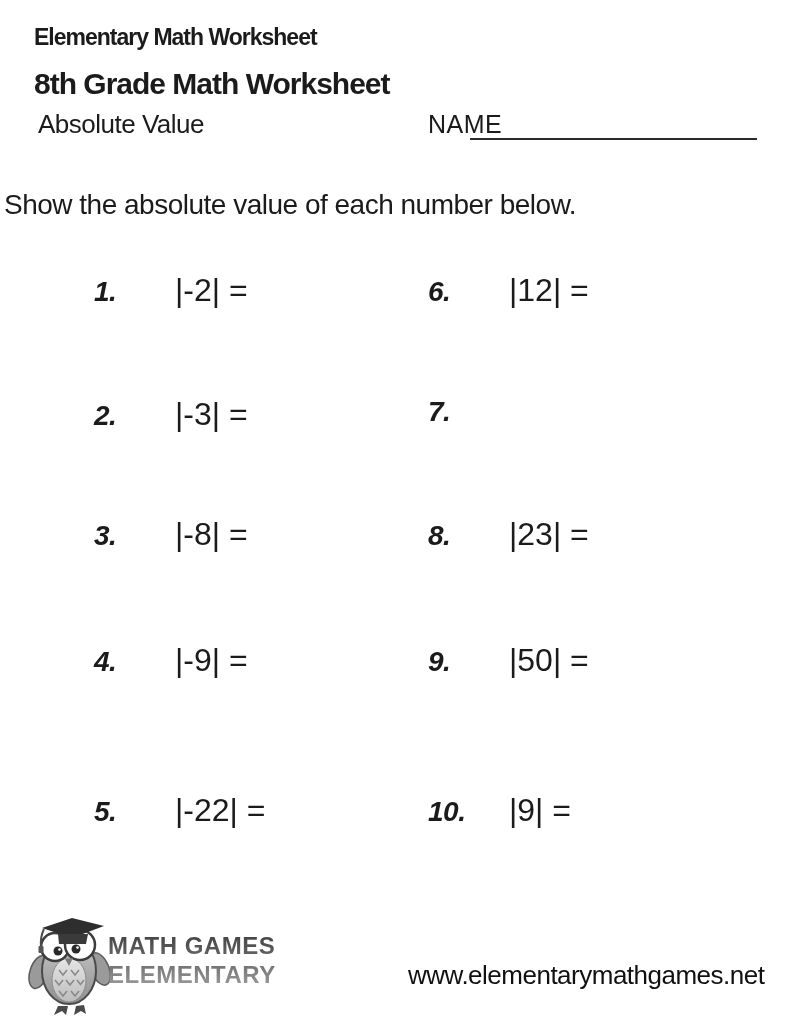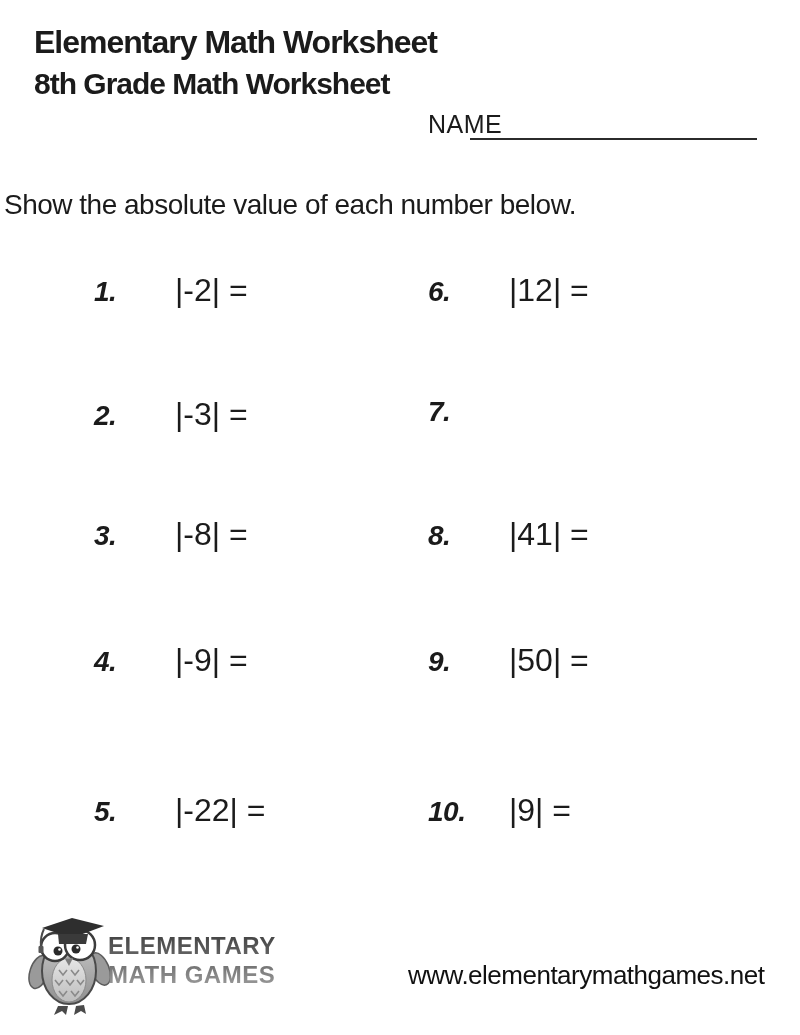--- a/index.html
+++ b/index.html
@@ -7,21 +7,21 @@
     position:relative;
     width:800px;height:1035px;
     background:#ffffff;
     font-family:"Liberation Sans", sans-serif;
     color:#1b1b1b;
     overflow:hidden;
     margin:0 auto;
   }
   .title1{
     position:absolute;left:34px;top:24px;
-    font-size:32px;font-weight:700;letter-spacing:-1px;
+    font-size:23px;font-weight:700;letter-spacing:-1px;
     white-space:nowrap;
   }
   .title2{
     position:absolute;left:34px;top:67px;
     font-size:30px;font-weight:700;letter-spacing:-1px;
     white-space:nowrap;
     text-align:center;
   }
   .subtitle{
     position:absolute;left:38px;top:109px;
@@ -79,20 +79,21 @@
     color:#111;white-space:nowrap;
   }
 </style>
 </head>
 <body>
 
 <div class="page">
 
   <div class="title1">Elementary Math Worksheet</div>
   <div class="title2">8th Grade Math Worksheet</div>
+  <div class="subtitle">Absolute Value</div>
   <div class="name-label">NAME</div>
   <div class="name-line"></div>
 
   <div class="instruction">Show the absolute value of each number below.</div>
 
   <div class="problem c1 r1">
     <span class="pnum">1.</span>
     <span class="pexpr">|-2| =</span>
   </div>
   <div class="problem c1 r2">
@@ -114,21 +115,21 @@
 
   <div class="problem c2 r1">
     <span class="pnum">6.</span>
     <span class="pexpr">|12| =</span>
   </div>
   <div class="problem c2 r2">
     <span class="pnum">7.</span>
   </div>
   <div class="problem c2 r3">
     <span class="pnum">8.</span>
-    <span class="pexpr">|41| =</span>
+    <span class="pexpr">|23| =</span>
   </div>
   <div class="problem c2 r4">
     <span class="pnum">9.</span>
     <span class="pexpr">|50| =</span>
   </div>
   <div class="problem c2 r5">
     <span class="pnum">10.</span>
     <span class="pexpr">|9| =</span>
   </div>
 
@@ -174,19 +175,19 @@
     <polygon points="37,45 45,44 41,52" fill="#7d7d7d"></polygon>
 
     <polygon points="14,14 44,4 76,12 44,24" fill="#2e2e2e"></polygon>
     <polygon points="30,20 60,20 58,30 31,30" fill="#3a3a3a"></polygon>
 
     <path d="M16 15 q-4 8 -3 18" stroke="#4a4a4a" stroke-width="2" fill="none"></path>
     <rect x="10.5" y="32" width="5" height="7" rx="1" fill="#555555"></rect>
   </svg>
 
   <div class="logo-text">
+    <div>MATH GAMES</div>
     <div>ELEMENTARY</div>
-    <div>MATH GAMES</div>
   </div>
 
   <div class="site-url">www.elementarymathgames.net</div>
 
 </div>
 
 </body></html>

